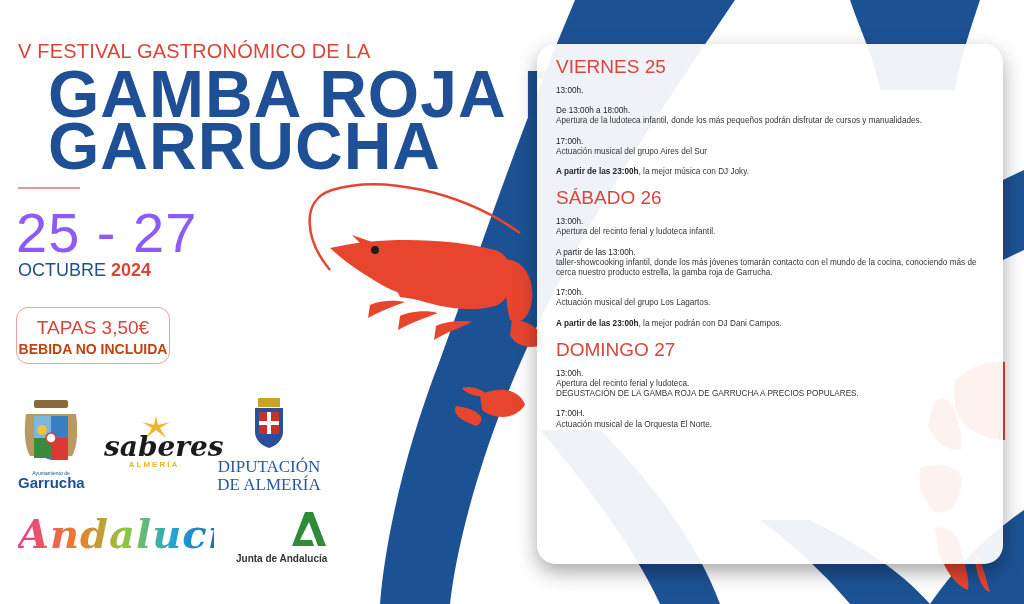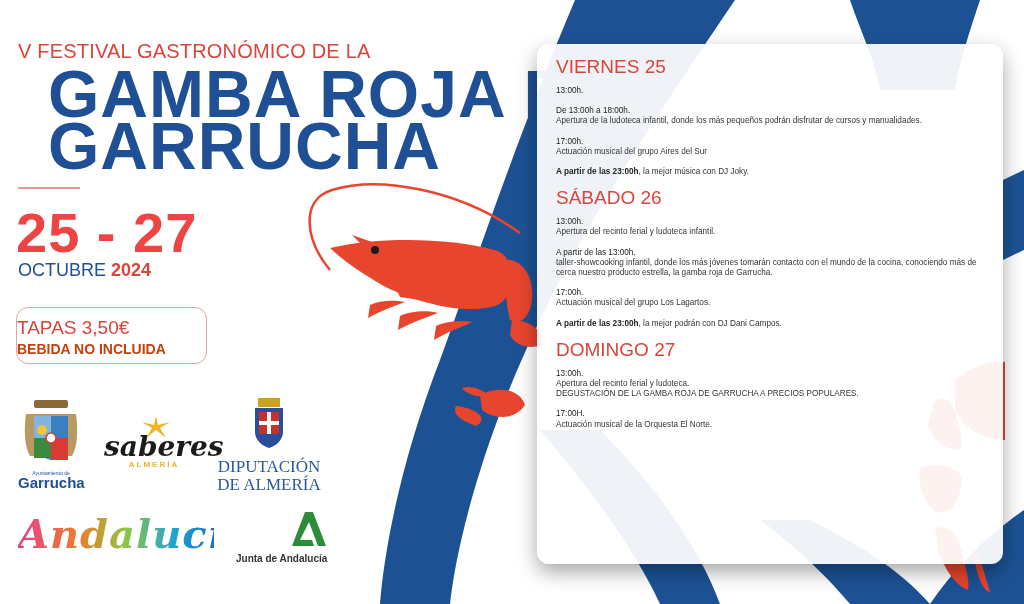--- a/index.html
+++ b/index.html
@@ -4,45 +4,45 @@
 <style>
   * { margin:0; padding:0; box-sizing:border-box; }
   html, body { width:1024px; height:604px; overflow:hidden; background:#ffffff; }
   body { position:relative; font-family:"Liberation Sans", sans-serif; }
   .bg-svg { position:absolute; left:0; top:0; width:1024px; height:604px; z-index:0; }
 
   .left { position:absolute; left:0; top:0; width:330px; height:604px; z-index:2; }
   .kicker { position:absolute; left:18px; top:40px; font-size:20px; color:#d9453a; letter-spacing:0.2px; white-space:nowrap; }
   .title { position:absolute; left:16px; top:68px; font-size:66px; font-weight:bold; color:#1f4f94; line-height:52px; letter-spacing:1px; white-space:nowrap;margin-left:32px; }
   .rule { position:absolute; left:18px; top:187px; width:62px; height:2px; background:#e09a94; }
-  .dates { position:absolute; left:16px; top:200px; font-size:56px; font-weight:bold; color:#ef4444; letter-spacing:1px; white-space:nowrap; }
+  .dates { position:absolute; left:16px; top:200px; font-size:56px; font-weight:normal; color:#8b5cf6; letter-spacing:1px; white-space:nowrap; }
   .month { position:absolute; left:18px; top:260px; font-size:18px; color:#1f4f94; white-space:nowrap; }
   .month .year { color:#d9453a; font-weight:bold; }
-  .tapas { position:absolute; left:16px; top:307px; width:191px; height:57px; border:1.5px solid #e9a39c; border-radius:12px; text-align:left; }
+  .tapas { position:absolute; left:16px; top:307px; width:154px; height:57px; border:1.5px solid #e9a39c; border-radius:12px; text-align:center; }
   .tapas .price { font-size:19px; color:#d9453a; margin-top:9px; white-space:nowrap; }
   .tapas .drink { font-size:14px; font-weight:bold; color:#c2410c; margin-top:2px; white-space:nowrap; }
 
   .logo { position:absolute; }
   .logo-garrucha { left:18px; top:398px; width:66px; height:94px; text-align:center; }
   .logo-garrucha .crest { width:62px; height:66px; margin:0 auto; }
   .logo-garrucha .small { font-size:5px; color:#1f4f94; margin-top:2px; }
   .logo-garrucha .name { font-size:15px; font-weight:bold; color:#1f4f94; line-height:14px; }
   .logo-saberes { left:104px; top:420px; width:100px; height:60px; text-align:center; }
   .logo-saberes .name { font-family:"DejaVu Serif", serif; font-style:italic; font-weight:bold; font-size:28px; color:#1b1b1b; line-height:26px; margin-top:14px; }
   .logo-saberes .sub { font-size:8px; letter-spacing:2px; color:#f0b429; font-weight:bold; }
   .logo-diputacion { left:216px; top:398px; width:106px; height:96px; text-align:center; }
   .logo-diputacion .crest { width:34px; height:50px; margin:0 auto; }
   .logo-diputacion .name { font-family:"Liberation Serif", serif; font-size:17px; color:#2a58a0; line-height:18px; margin-top:6px; white-space:nowrap; }
   .logo-andalucia { left:18px; top:510px; width:196px; height:60px; }
   .logo-andalucia .name { font-family:"DejaVu Serif", serif; font-style:italic; font-size:40px; font-weight:bold; letter-spacing:1px; background:linear-gradient(90deg,#e63d8c 0%,#f07b2b 30%,#8dc63f 55%,#1fa3d6 80%,#1d6fb8 100%); -webkit-background-clip:text; background-clip:text; color:transparent; white-space:nowrap; }
   .logo-junta { left:236px; top:512px; width:90px; height:56px; text-align:right; }
   .logo-junta .mark { width:34px; height:34px; margin:0 auto; }
   .logo-junta .name { font-size:10px; font-weight:bold; color:#333; margin-top:3px; white-space:nowrap; }
 
-  .card { position:absolute; left:537px; top:44px; width:466px; height:520px; background:rgba(255,255,255,0.93); border-radius:12px; box-shadow:0 8px 20px rgba(0,0,0,0.35); z-index:3; overflow:hidden; }
+  .card { position:absolute; left:537px; top:44px; width:466px; height:520px; background:rgba(255,255,255,0.93); border-radius:19px; box-shadow:0 8px 20px rgba(0,0,0,0.35); z-index:3; overflow:hidden; }
   .card-inner { position:absolute; left:19px; top:8px; right:16px; }
   .day { font-size:19px; color:#d9453a; margin-top:4px; margin-bottom:8px; white-space:nowrap; }
   .evt { font-size:8.2px; line-height:10.2px; color:#333; margin-bottom:10px; }
   .evt .time { display:block; font-weight:normal; color:#222; }
   .evt .line { display:block; }
   .evt .inline-time { font-weight:bold; color:#222; }
 </style>
 </head>
 <body>
 

